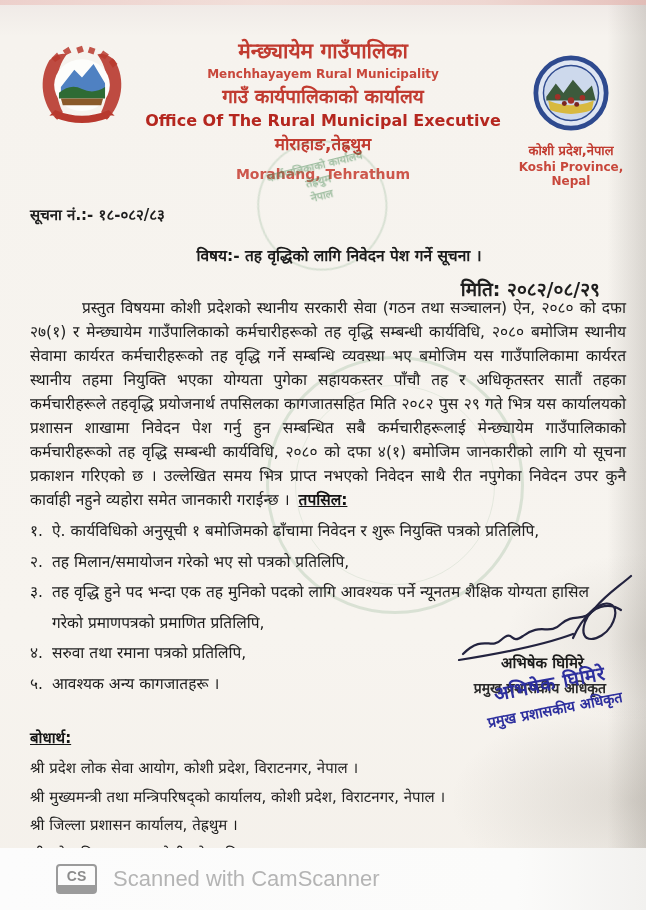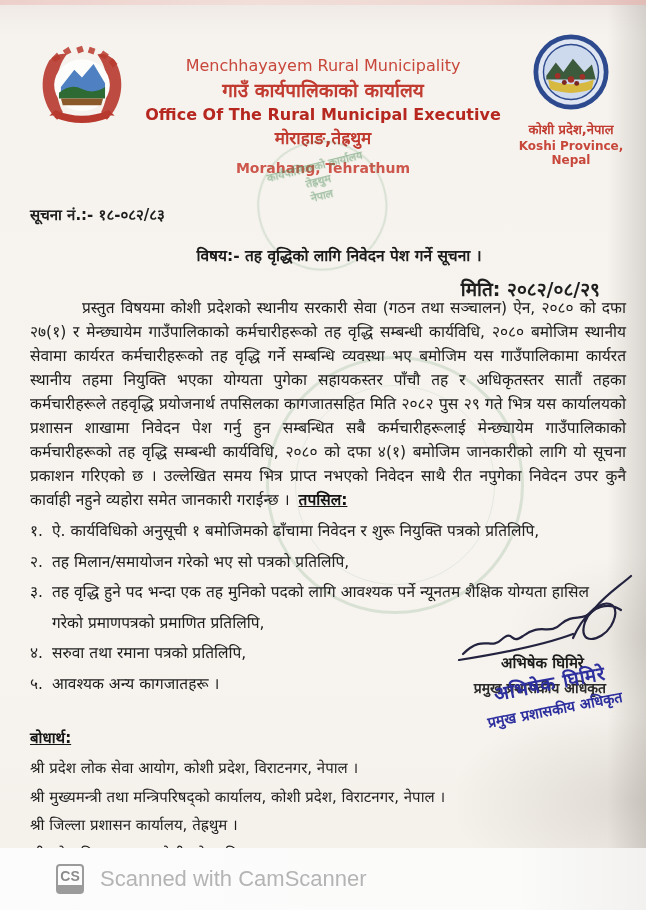--- a/index.html
+++ b/index.html
@@ -16,28 +16,28 @@
   }
   .page::before {
     content:""; position:absolute; left:0; top:0; width:100%; height:5px;
     background:linear-gradient(90deg, #ecc9c4, #f2dcd6 40%, #eed2cc 75%, #e4b8b2);
     opacity:.8;
   }
 
   
   .hdr-center { position:absolute; left:50%; top:36px; transform:translateX(-50%); width:430px; text-align:center; }
   .np-title   { font-size:21px; font-weight:bold; color:#c13b30; }
-  .en-title   { font-size:16px; font-weight:400;  color:#c8473b; margin-top:20px; }
+  .en-title   { font-size:12px; font-weight:700;  color:#c8473b; margin-top:3px; }
   .office-np  { font-size:19px; font-weight:bold; color:#c13b30; margin-top:2px; }
   .office-en  { font-size:16px; font-weight:bold; color:#b5271f; margin-top:2px; }
   .place-np   { font-size:17px; font-weight:bold; color:#c13b30; margin-top:2px; }
   .place-en   { font-size:14px; font-weight:bold; color:#cd574c; margin-top:11px; }
 
   .emblem { position:absolute; left:34px; top:44px; width:96px; height:88px; }
-  .seal-wrap { position:absolute; right:14px; top:34px; width:122px; text-align:center; }
+  .seal-wrap { position:absolute; right:14px; top:55px; width:122px; text-align:center; }
   .seal { width:76px; height:76px; margin:0 auto; }
   .province-np { font-size:13px; font-weight:bold; color:#c13b30; margin-top:10px; }
   .province-en { font-size:12px; font-weight:bold; color:#c8473b; margin-top:1px; }
 
   
   .hdr-stamp {
     position:absolute; left:240px; top:158px; width:170px; height:100px;
     transform:rotate(-14deg); color:#4a8a55; opacity:.5; text-align:center;
     font-size:11px; line-height:15px; font-weight:600; filter:blur(.4px);
     pointer-events:none;
@@ -88,21 +88,21 @@
   
   .cc-block { position:absolute; left:30px; top:700px; right:20px; }
   .cc-title { font-size:15px; font-weight:bold; color:#151515; text-decoration:underline;margin-top:27px; }
   .cc-list { list-style:none; margin-top:7px; }
   .cc-list li { font-size:15px; line-height:28.5px; color:#1c1c1c; font-weight:500; }
 
   
   .cs-footer { position:absolute; left:0; bottom:0; width:100%; height:62px;
     background:linear-gradient(90deg,#fcfcfc 0%, #fbfbfa 80%, #f2f1ef 100%);
     display:flex; align-items:center; }
-  .cs-badge { width:28px; height:30px; margin-left:56px; border:2.5px solid #9b9b9b; border-radius:4px;
+  .cs-badge { width:41px; height:30px; margin-left:56px; border:2.5px solid #9b9b9b; border-radius:4px;
     border-bottom-width:9px; display:flex; align-items:center; justify-content:center;
     font-family:"Liberation Sans", sans-serif; font-size:14px; font-weight:bold; color:#8b8b8b; }
   .cs-text { margin-left:16px; font-family:"Liberation Sans", sans-serif; font-size:22px; color:#b4b4b4; }
 </style>
 </head>
 <body>
 
 <div class="page">
 
   <div class="emblem">
@@ -113,20 +113,21 @@
       <ellipse cx="50" cy="42" rx="29" ry="27" fill="#fdfdfb"></ellipse>
       <path d="M28,44 L42,26 L50,34 L62,20 L74,40 L74,50 L28,50 Z" fill="#4f81c2"></path>
       <path d="M26,50 Q38,40 50,46 Q62,52 74,44 L74,56 L26,56 Z" fill="#2e6b34"></path>
       <path d="M28,56 L72,56 L70,63 L30,63 Z" fill="#8a5a2a"></path>
       <path d="M22,68 Q50,80 78,68 L78,76 Q50,87 22,76 Z" fill="#b8392e"></path>
       <path d="M22,68 L16,74 L24,73 Z M78,68 L84,74 L76,73 Z" fill="#b8392e"></path>
     </svg>
   </div>
 
   <div class="hdr-center">
+    <div class="np-title">मेन्छ्यायेम गाउँपालिका</div>
     <div class="en-title">Menchhayayem Rural Municipality</div>
     <div class="office-np">गाउँ कार्यपालिकाको कार्यालय</div>
     <div class="office-en">Office Of The Rural Municipal Executive</div>
     <div class="place-np">मोराहाङ,तेह्रथुम</div>
     <div class="place-en">Morahang, Tehrathum</div>
   </div>
 
   <div class="seal-wrap">
     <div class="seal">
       <svg viewBox="0 0 80 80" width="76" height="76" aria-hidden="true">

